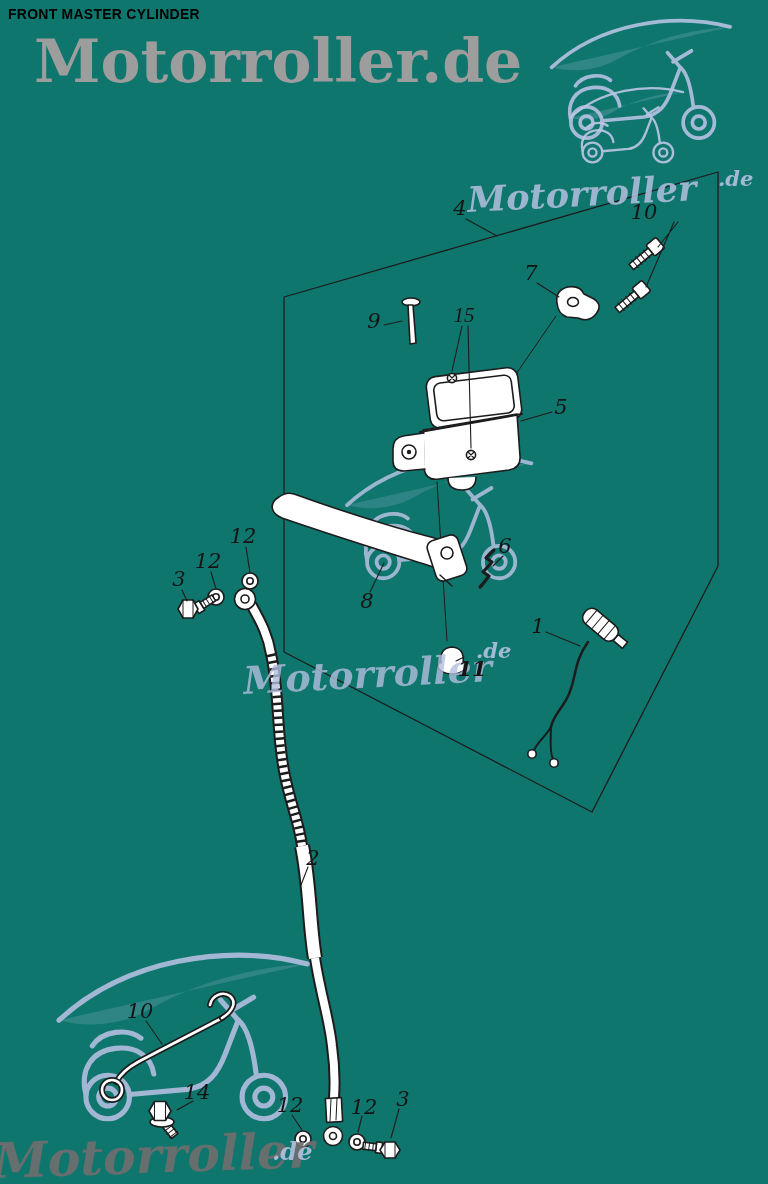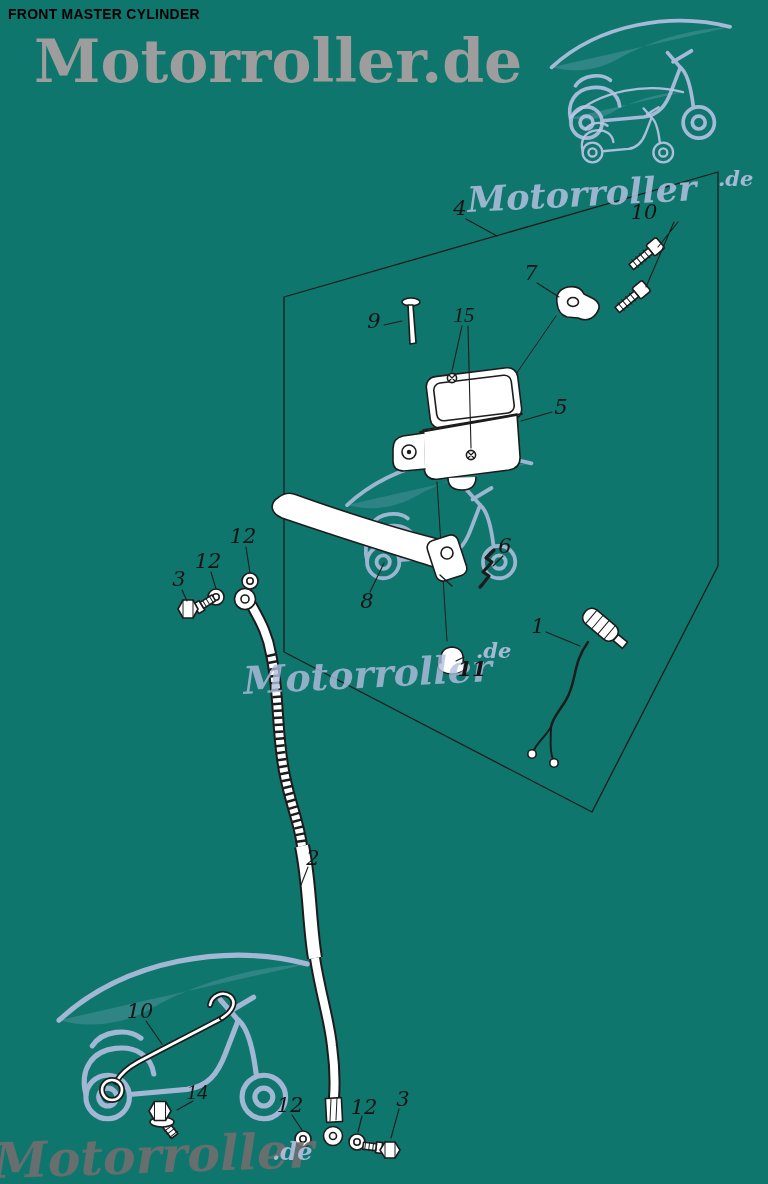--- a/index.html
+++ b/index.html
@@ -251,19 +251,19 @@
       <span class="part-label" style="left: 561px; top: 407px;">5</span>
       <span class="part-label" style="left: 243px; top: 536px;">12</span>
       <span class="part-label" style="left: 208px; top: 561px;">12</span>
       <span class="part-label" style="left: 179px; top: 579px;">3</span>
       <span class="part-label" style="left: 505px; top: 546px;">6</span>
       <span class="part-label" style="left: 367px; top: 601px;">8</span>
       <span class="part-label" style="left: 538px; top: 626px;">1</span>
       <span class="part-label" style="left: 472px; top: 668px; font-weight: bold;">11</span>
       <span class="part-label" style="left: 313px; top: 858px;">2</span>
       <span class="part-label" style="left: 140px; top: 1011px;">10</span>
-      <span class="part-label" style="left: 197px; top: 1092px; font-family: Liberation Serif, serif;">14</span>
+      <span class="part-label" style="left: 197px; top: 1092px;">14</span>
       <span class="part-label" style="left: 290px; top: 1105px;">12</span>
       <span class="part-label" style="left: 364px; top: 1107px;">12</span>
       <span class="part-label" style="left: 403px; top: 1099px;">3</span>
     </div>
 
 </div>
 
 </body></html>

